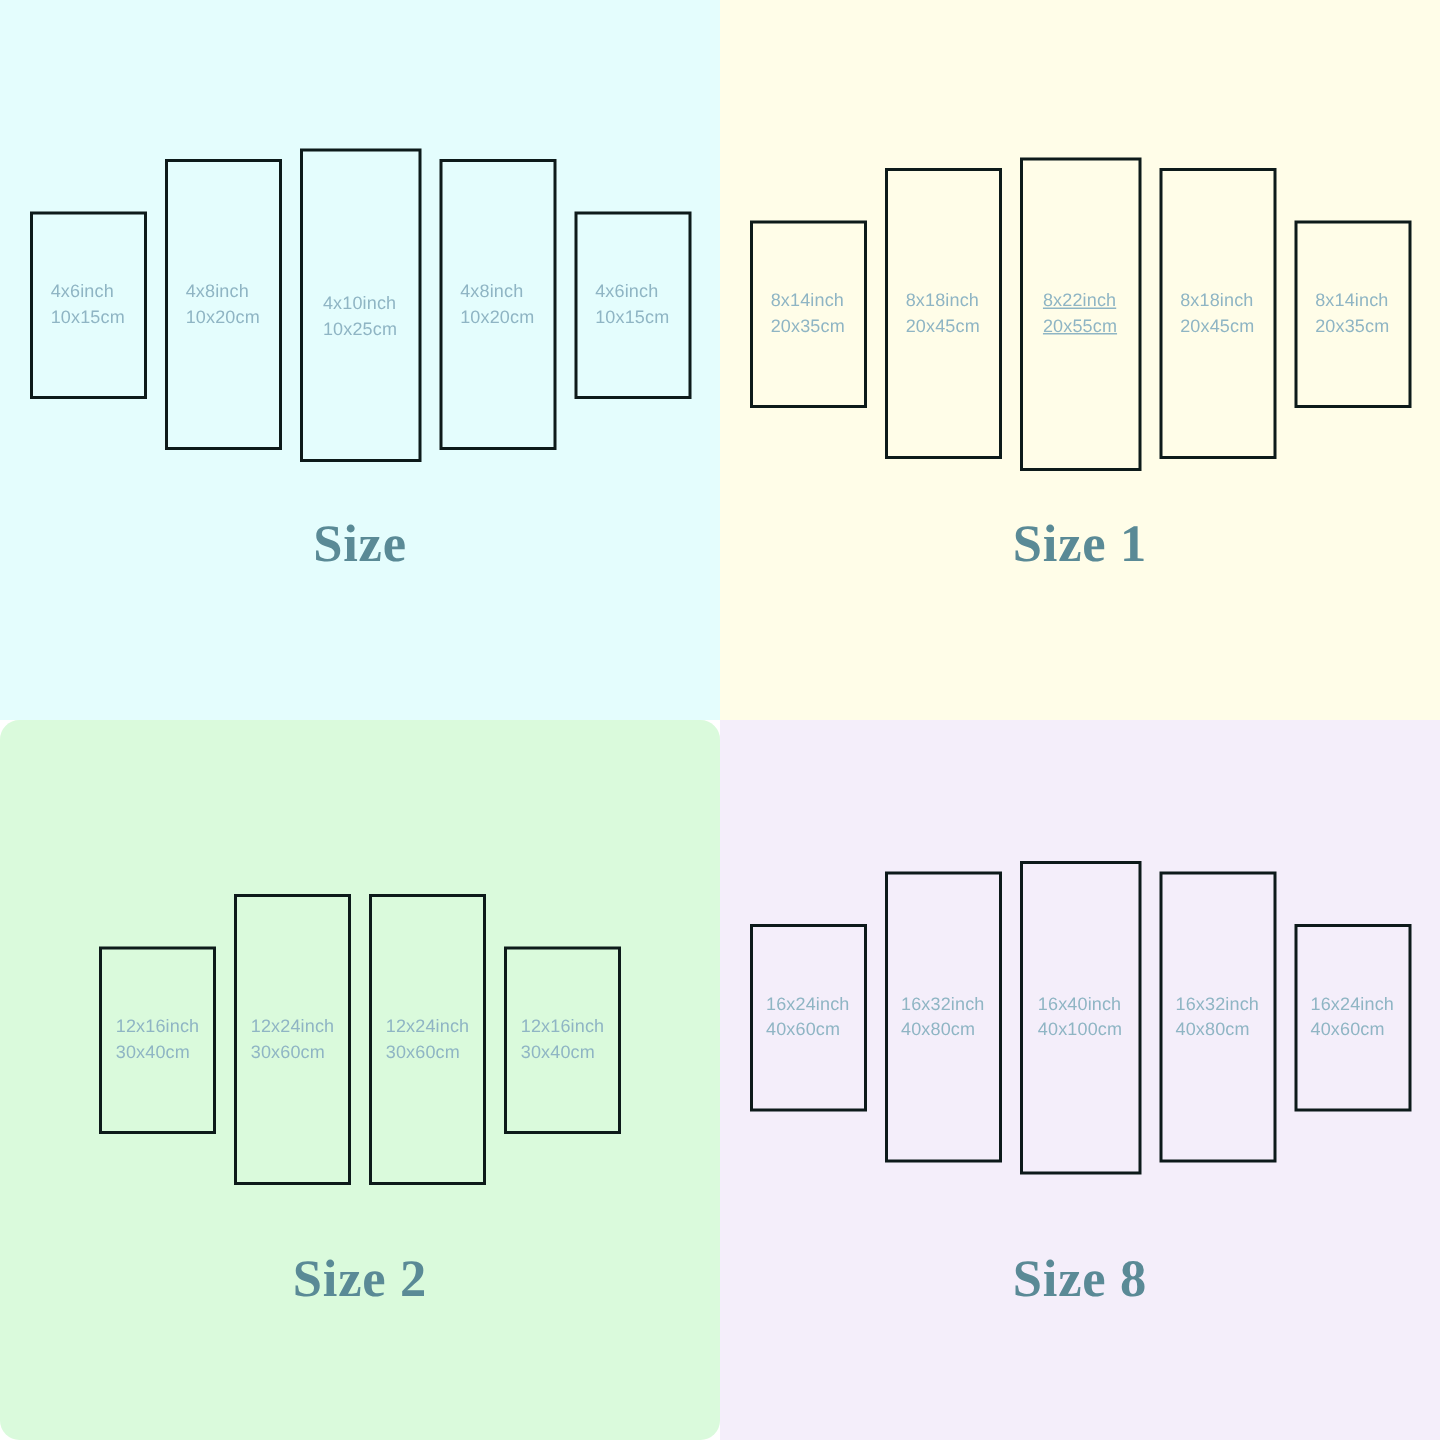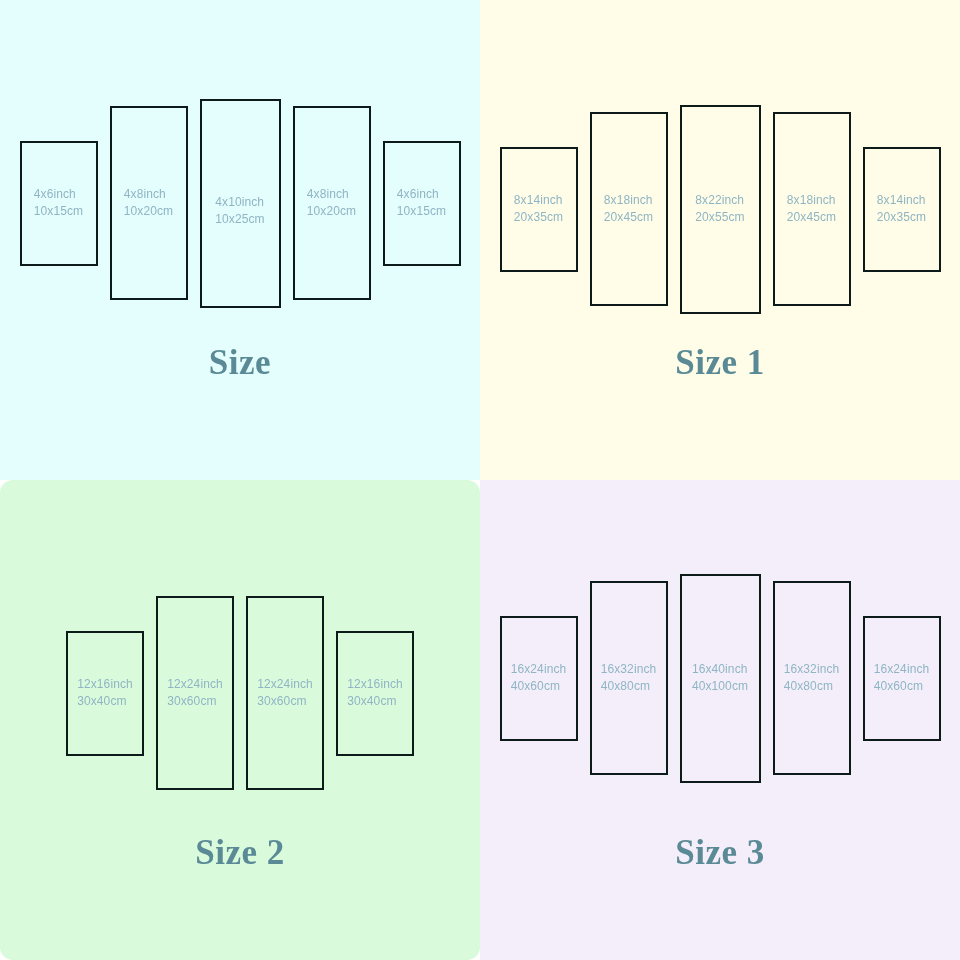--- a/index.html
+++ b/index.html
@@ -148,21 +148,21 @@
           <span class="lbl-cm">20x35cm</span>
         </span>
       </div>
       <div class="panel s-inner" style="border-color: rgb(13, 26, 26);">
         <span class="panel-label" style="color: rgb(143, 181, 196);">
           <span>8x18inch</span>
           <span class="lbl-cm">20x45cm</span>
         </span>
       </div>
       <div class="panel s-center" style="border-color: rgb(13, 26, 26);">
-        <span class="panel-label" style="color: rgb(143, 181, 196);">
+        <span class="panel-label" style="color: rgb(143, 181, 196); text-decoration: underline;">
           <span>8x22inch</span>
           <span class="lbl-cm">20x55cm</span>
         </span>
       </div>
       <div class="panel s-inner" style="border-color: rgb(13, 26, 26);">
         <span class="panel-label" style="color: rgb(143, 181, 196);">
           <span>8x18inch</span>
           <span class="lbl-cm">20x45cm</span>
         </span>
       </div>
@@ -232,16 +232,16 @@
           <span class="lbl-cm">40x80cm</span>
         </span>
       </div>
       <div class="panel s-outer" style="border-color: rgb(13, 26, 26);">
         <span class="panel-label" style="color: rgb(143, 181, 196);">
           <span>16x24inch</span>
           <span class="lbl-cm">40x60cm</span>
         </span>
       </div>
     </div>
-    <div class="quadrant-title" style="color: rgb(90, 138, 150);">Size 3</div>
+    <div class="quadrant-title" style="color: rgb(90, 138, 150);">Size 8</div>
   </div>
 
 </div>
 
 </body></html>

